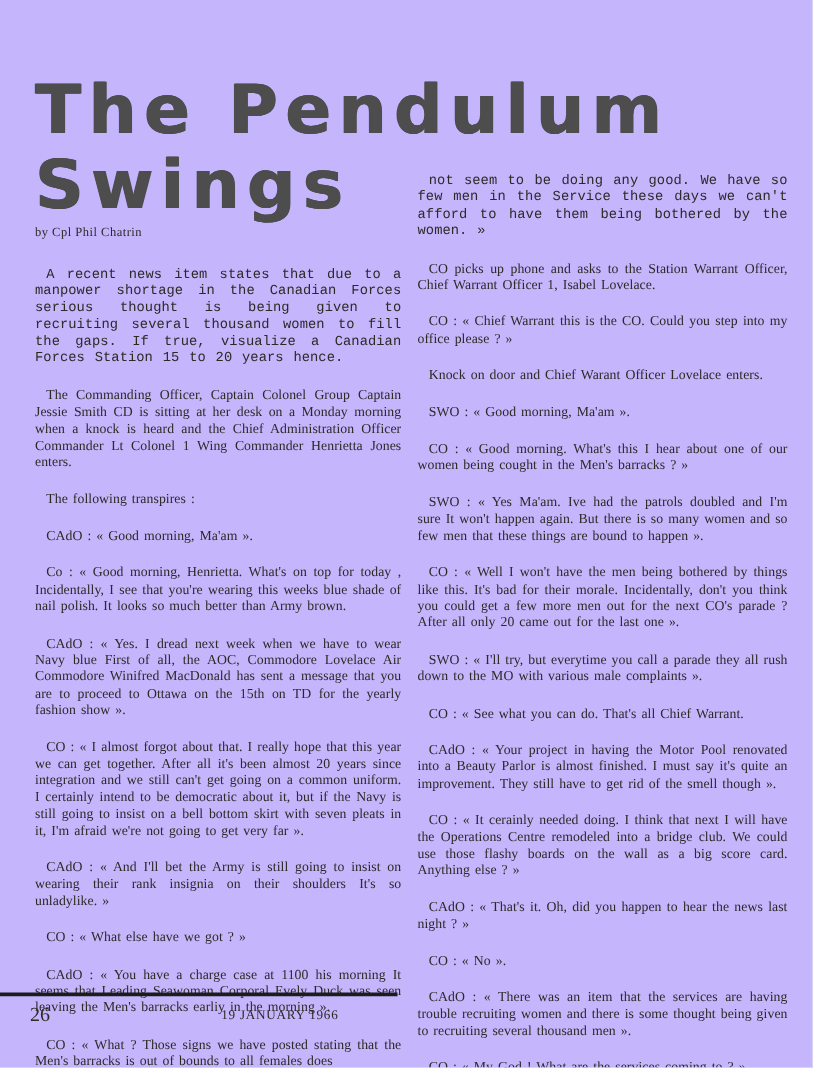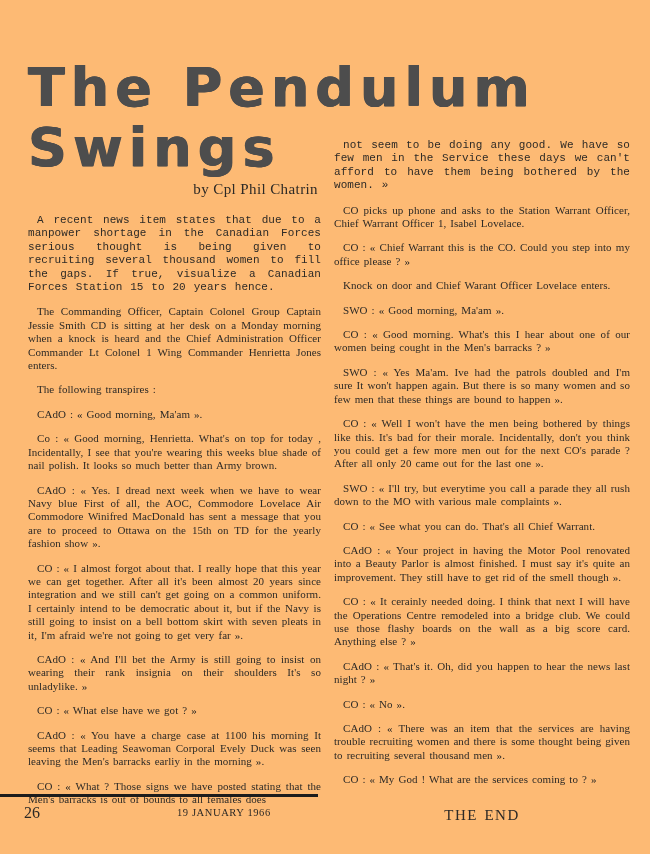--- a/index.html
+++ b/index.html
@@ -2,21 +2,21 @@
 <html><head>
 <meta charset="utf-8">
 <style>
   * { margin: 0; padding: 0; box-sizing: border-box; }
   html, body { background: #e9e9e7; }
   .page {
     position: relative;
     width: 650px;
     height: 854px;
     margin: 0 auto;
-    background: #fdba74;
+    background: #c4b5fd;
     overflow: hidden;
     font-family: "Liberation Serif", serif;
     color: #2d2a26;
   }
   .title-block {
     position: absolute;
     left: 28px;
     top: 58px;
     width: 500px;
   }
@@ -28,35 +28,34 @@
     line-height: 60px;
     letter-spacing: 6px;
     white-space: nowrap;
     text-shadow: 0.5px 0 0 #4d4d4d, -0.5px 0 0 #4d4d4d;
   }
   .byline {
     position: absolute;
     left: 28px;
     top: 181px;
     width: 290px;
-    text-align: right;
-    font-size: 15px;
+    font-size: 10px;
     letter-spacing: 0.4px;
   }
   .col {
     position: absolute;
     font-size: 11px;
     line-height: 13.4px;
     text-align: justify;
     letter-spacing: 0.05px;
     word-spacing: 1.2px;
   }
   .col-left  { left: 28px;  top: 214px; width: 293px; height: 580px; }
   .col-right { left: 334px; top: 139px; width: 296px; height: 660px; }
-  .col p.para { text-indent: 9px; margin-top: 11px; }
+  .col p.para { text-indent: 9px; margin-top: 16px; }
   .col p.para:first-child { margin-top: 0; font-family: Liberation Mono, monospace; }
   .the-end {
     text-align: center;
     text-indent: 0 !important;
     margin-top: 22px !important;
     font-size: 15px;
     letter-spacing: 1.5px;
   }
   .footer-rule {
     position: absolute;

